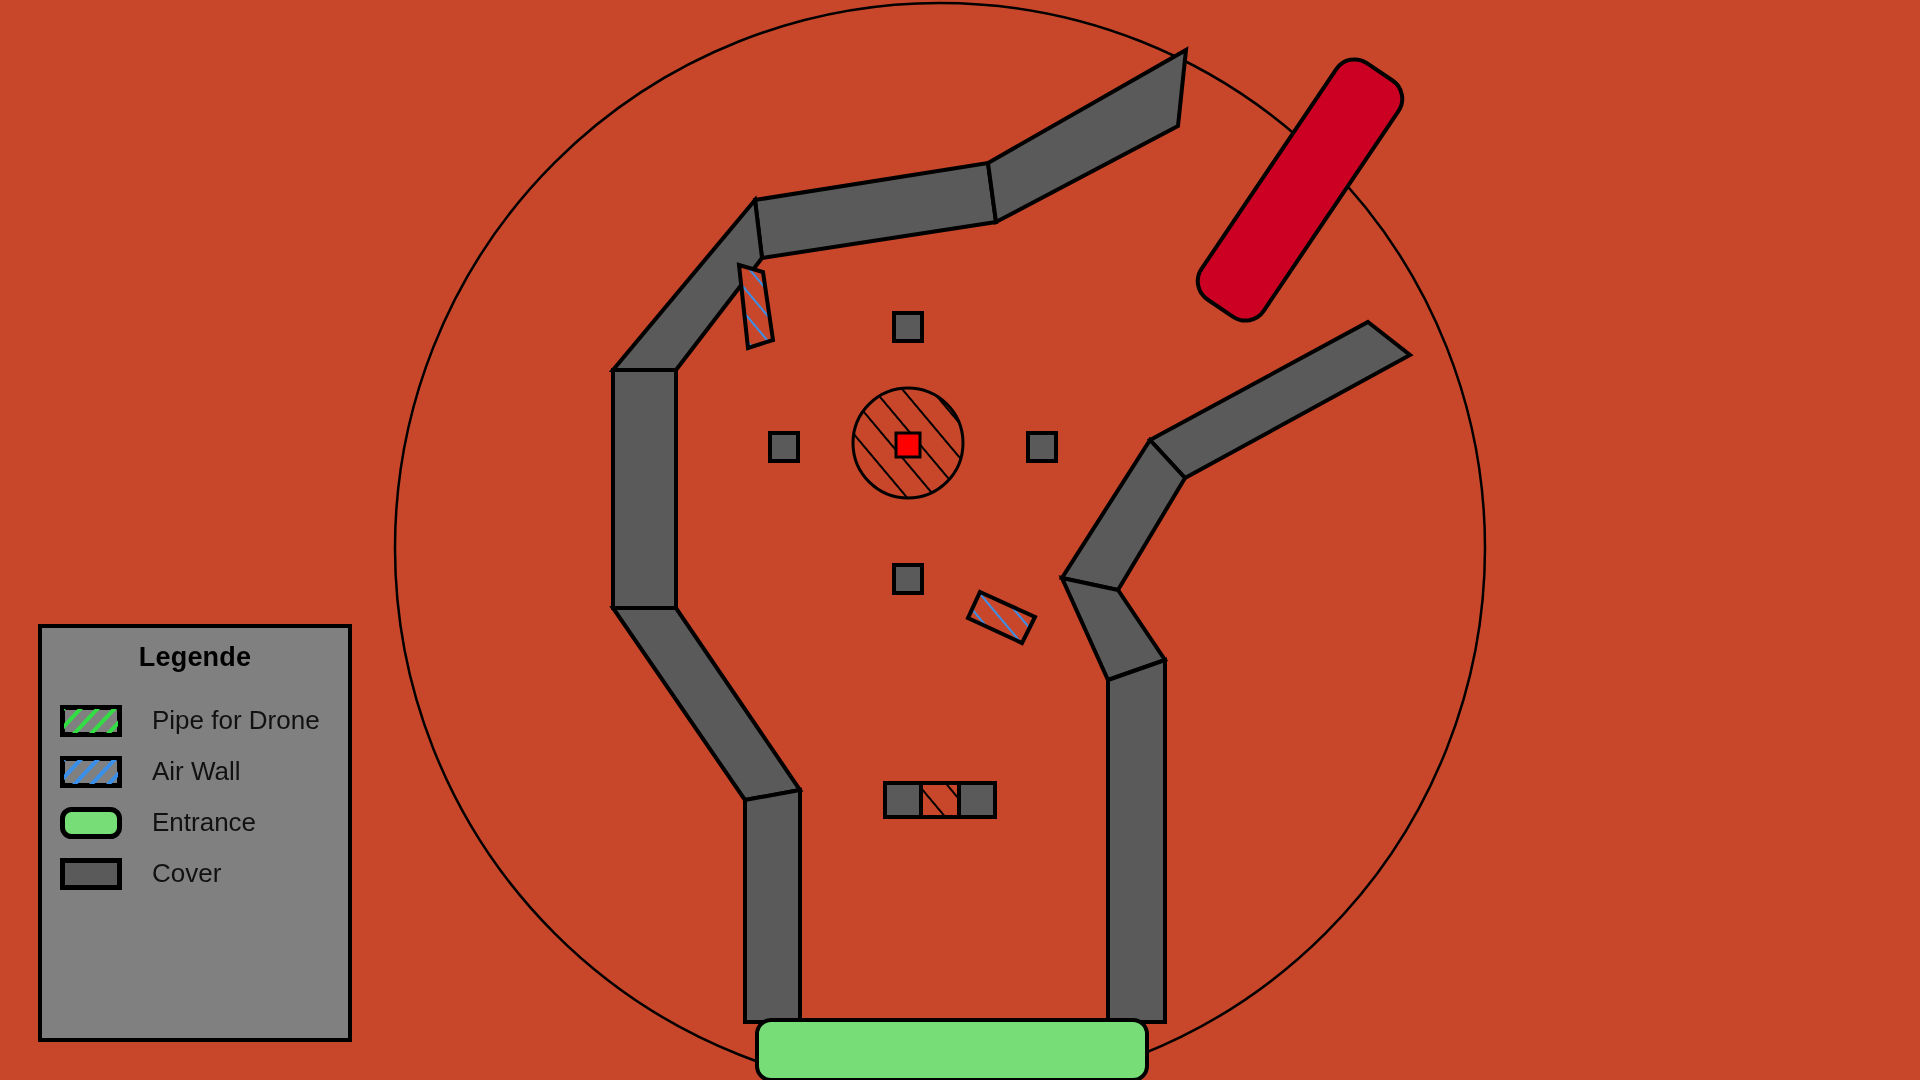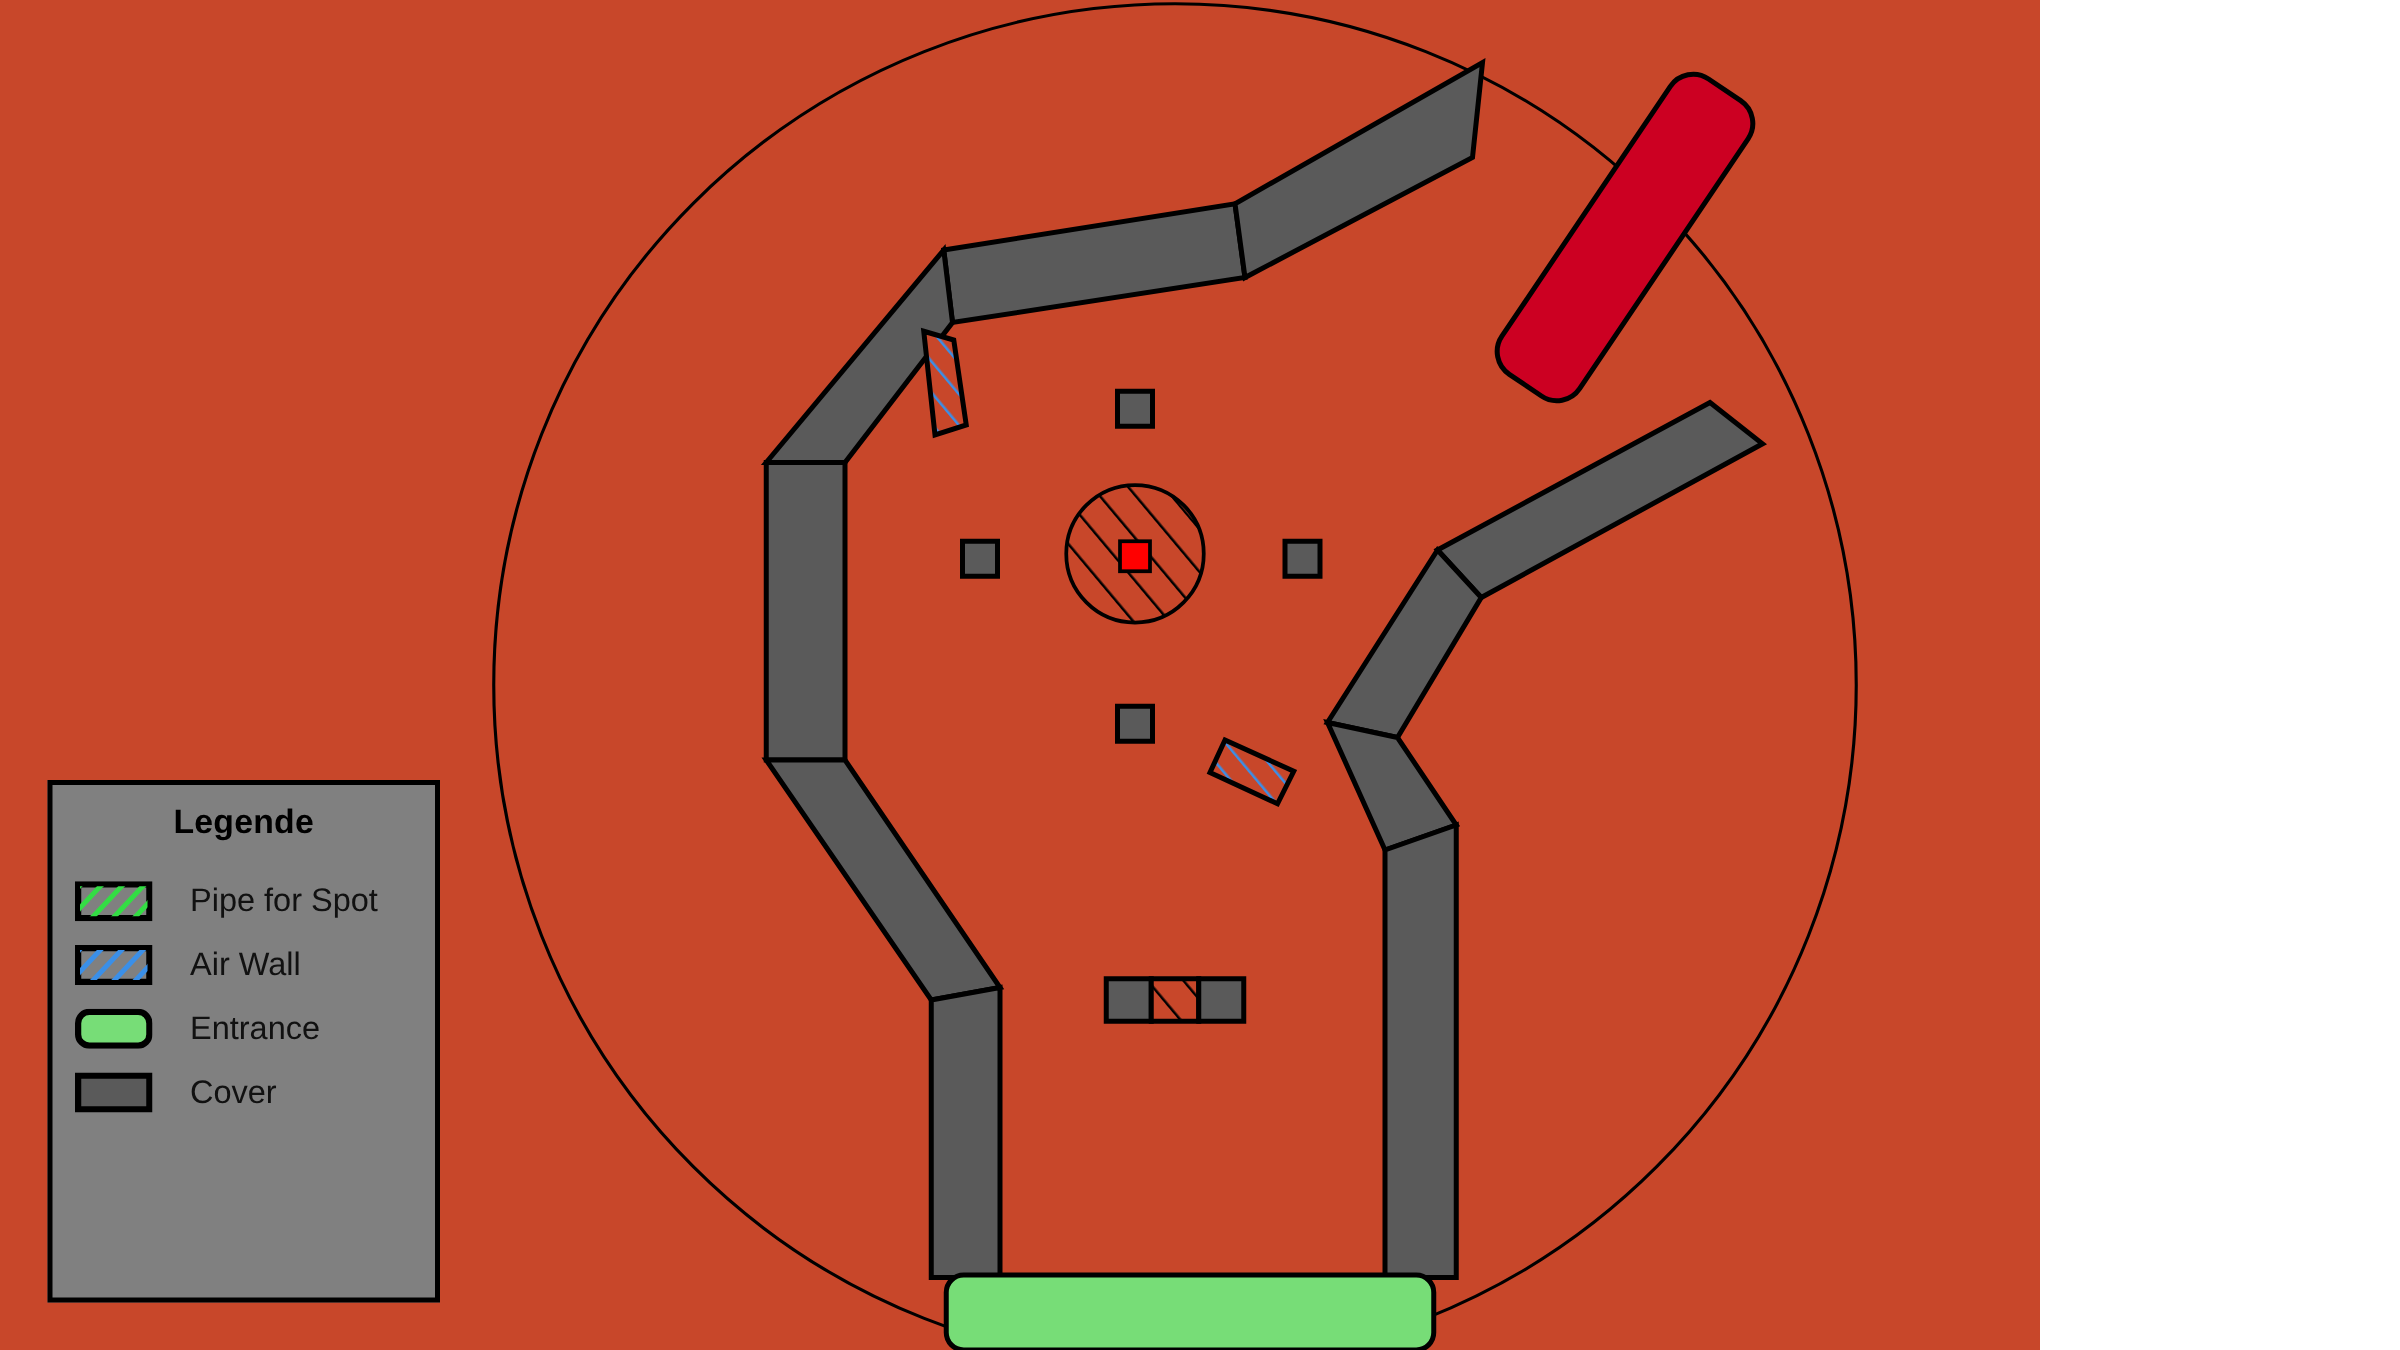--- a/index.html
+++ b/index.html
@@ -5,21 +5,21 @@
   html, body {
     margin: 0;
     padding: 0;
     background: #ffffff;
   }
   body {
     font-family: "Liberation Sans", sans-serif;
   }
   #stage {
     position: relative;
-    width: 1632px;
+    width: 1920px;
     height: 1080px;
     overflow: hidden;
     background: #c8472a;
   }
   #arena-svg {
     position: absolute;
     left: 0;
     top: 0;
     width: 1920px;
     height: 1080px;
@@ -163,21 +163,21 @@
                 <line x1="-6" y1="32" x2="24" y2="0" stroke="#33dd44" stroke-width="4"></line>
                 <line x1="11" y1="32" x2="41" y2="0" stroke="#33dd44" stroke-width="4"></line>
                 <line x1="28" y1="32" x2="58" y2="0" stroke="#33dd44" stroke-width="4"></line>
                 <line x1="45" y1="32" x2="75" y2="0" stroke="#33dd44" stroke-width="4"></line>
                 <line x1="62" y1="32" x2="92" y2="0" stroke="#33dd44" stroke-width="4"></line>
                 <line x1="79" y1="32" x2="109" y2="0" stroke="#33dd44" stroke-width="4"></line>
                 <line x1="96" y1="32" x2="126" y2="0" stroke="#33dd44" stroke-width="4"></line>
               </g>
             </svg>
           </div>
-          <div class="legend-label">Pipe for Spot</div>
+          <div class="legend-label">Pipe for Drone</div>
         </div>
         <div class="legend-row">
           <div class="swatch-wrap">
             <svg class="swatch" width="62" height="32" viewBox="0 0 62 32">
               <rect x="2.5" y="2.5" width="57" height="27" stroke="#000" stroke-width="5" fill="#808080"></rect>
               <defs>
                 <clipPath id="clip-hatch-blue">
                   <rect x="4" y="4" width="54" height="24"></rect>
                 </clipPath>
               </defs>

